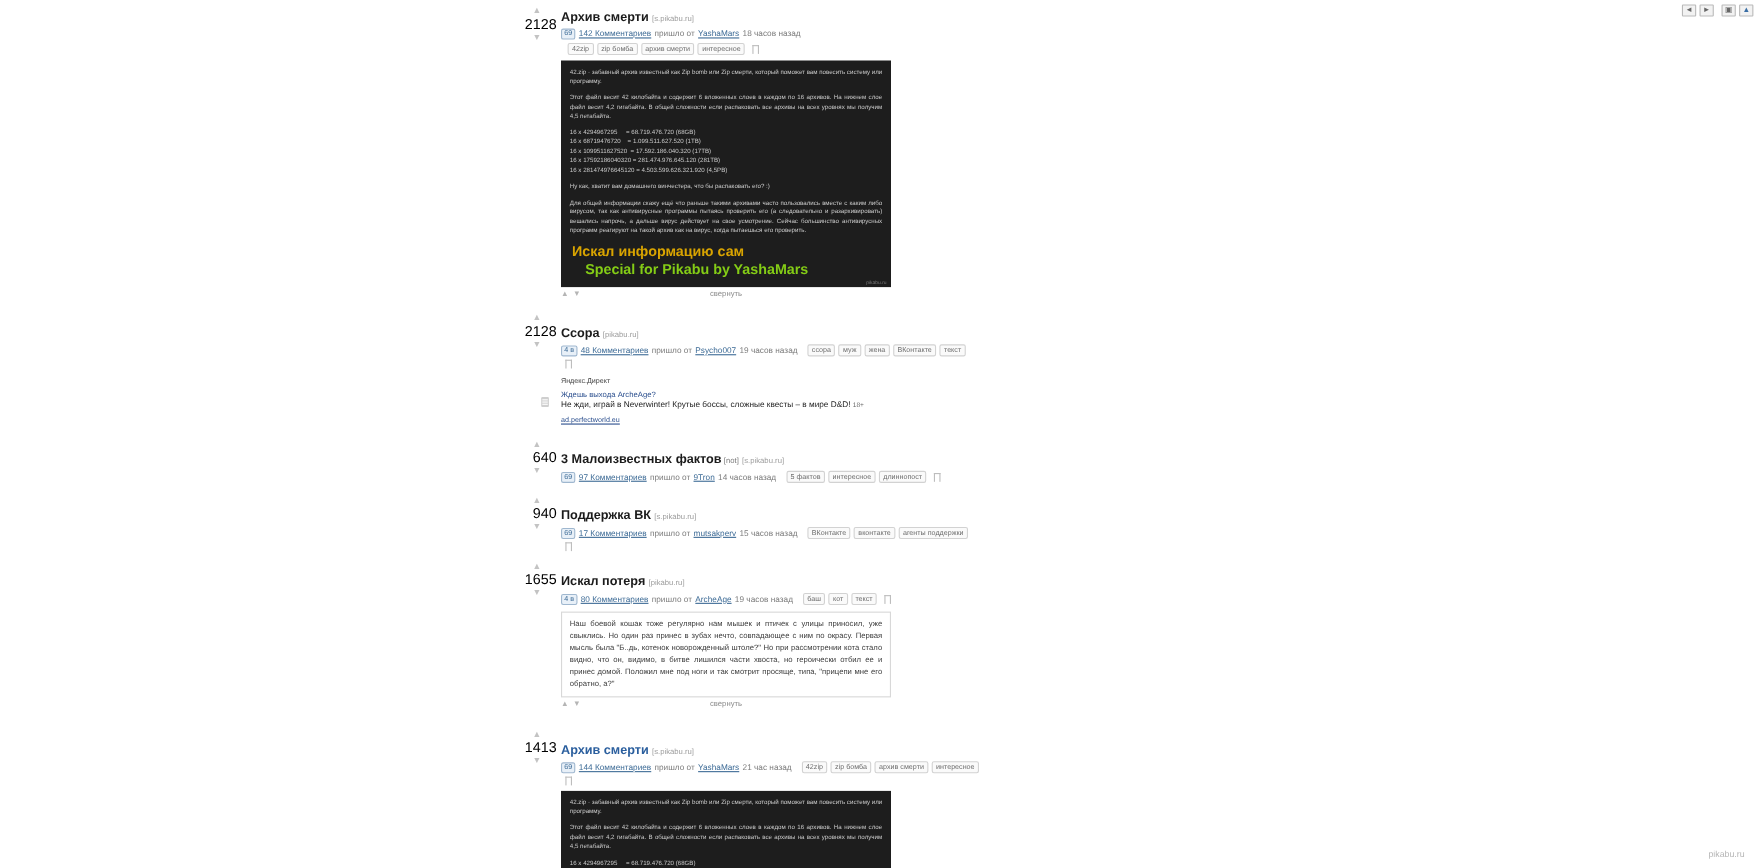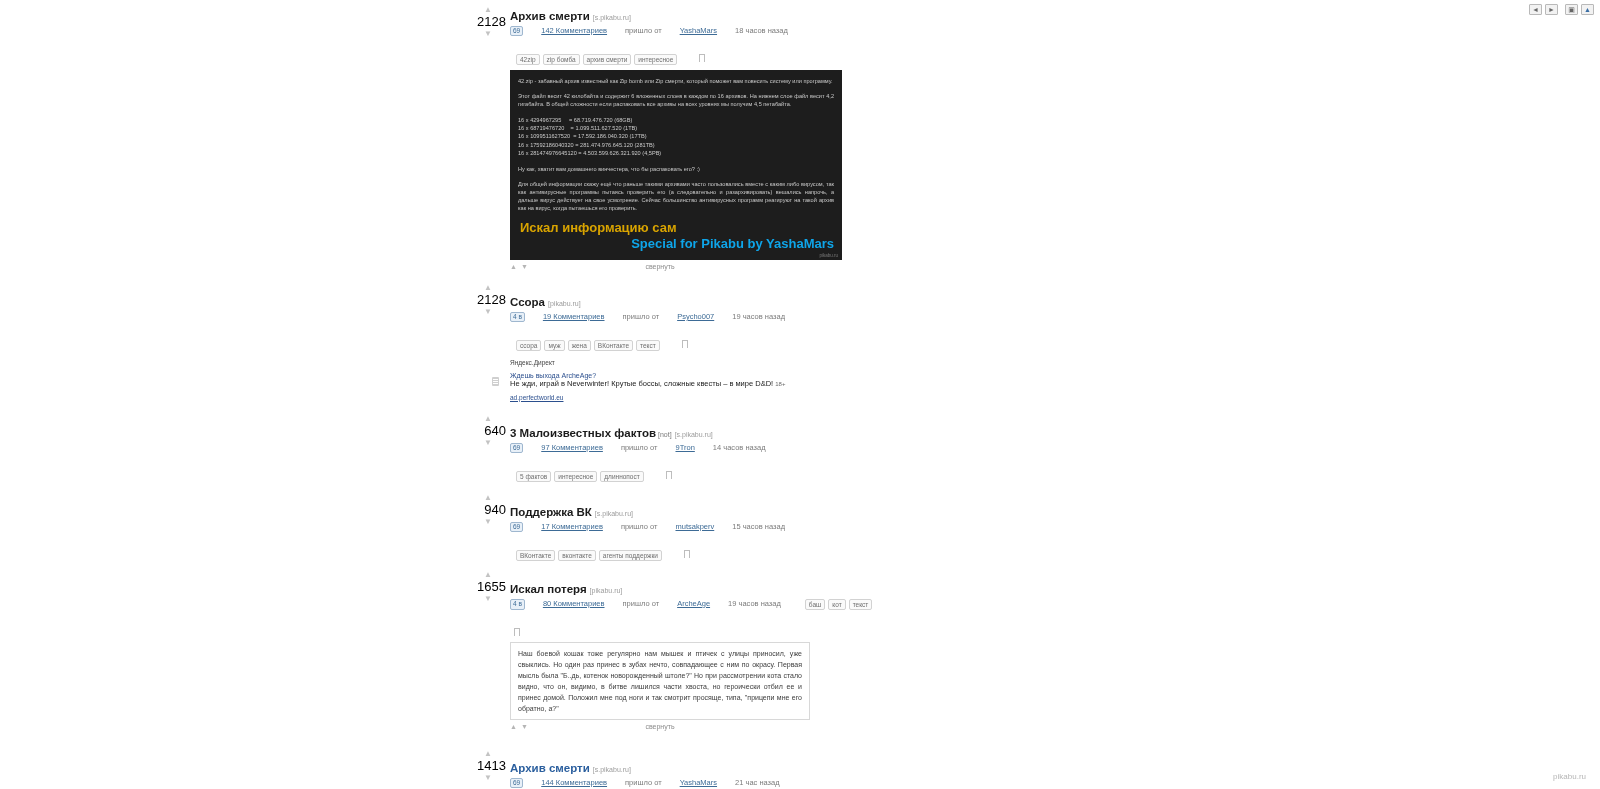--- a/index.html
+++ b/index.html
@@ -92,22 +92,23 @@
     color: #7a7a7a;
     margin-left: 2px;
   }
 
   .meta {
     margin-top: 2px;
     font-size: 7.5px;
     line-height: 10px;
     color: #7b7b7b;
     display: flex;
+    align-items: center;
     flex-wrap: wrap;
-    gap: 18px;
+    gap: 3px;
   }
   .badge {
     display: inline-block;
     border: 1px solid #9fb7cf;
     background: #e8f0f8;
     color: #3d6b96;
     font-size: 6.5px;
     line-height: 8px;
     padding: 0 2px;
     border-radius: 2px;
@@ -139,21 +140,21 @@
     border: 1px solid #bdbdbd;
     border-bottom: none;
     margin-left: 4px;
     display: inline-block;
     cursor: pointer;
   }
 
   
   .darkimg {
     margin-top: 5px;
-    width: 332px;
+    width: 300px;
     background: #1d1d1d;
     color: #cfcfcf;
     padding: 7px 8px 0 8px;
     position: relative;
   }
   .darkimg p {
     margin: 0 0 7px 0;
     font-size: 5.6px;
     line-height: 8.2px;
     text-align: justify;
@@ -167,26 +168,25 @@
     margin: 0 0 7px 0;
   }
   .darkimg .hl1 {
     color: #d9a400;
     font-size: 13px;
     line-height: 16px;
     font-weight: bold;
     padding-left: 2px;
   }
   .darkimg .hl2 {
-    color: #0ea5e9;
+    color: #84cc16;
     font-size: 13px;
     line-height: 16px;
     font-weight: bold;
     padding-left: 14px;
-    text-align: right;
   }
   .darkimg .wm {
     position: absolute;
     right: 4px; bottom: 2px;
     font-size: 4.5px;
     color: #7a7a7a;
   }
   .darkimg .pad-b { height: 8px; }
 
   .collapse {
@@ -339,21 +339,21 @@
     <div class="post" style="margin-top:22px;">
       <div class="rating" style="top:-8px;">
         <div class="arrow">▲</div>
         <div class="score">2128</div>
         <div class="arrow">▼</div>
       </div>
       <div class="body">
         <span class="title">Ссора</span><span class="title-sub">[pikabu.ru]</span>
         <div class="meta">
           <span class="badge">4 в</span>
-          <span class="comments">19 Комментариев</span>
+          <span class="comments">48 Комментариев</span>
           <span>пришло от</span>
           <span class="author">Psycho007</span>
           <span>19 часов назад</span>
           <span class="tags">
             <span class="tag">ссора</span>
             <span class="tag">муж</span>
             <span class="tag">жена</span>
             <span class="tag">ВКонтакте</span>
             <span class="tag">текст</span>
           </span>

